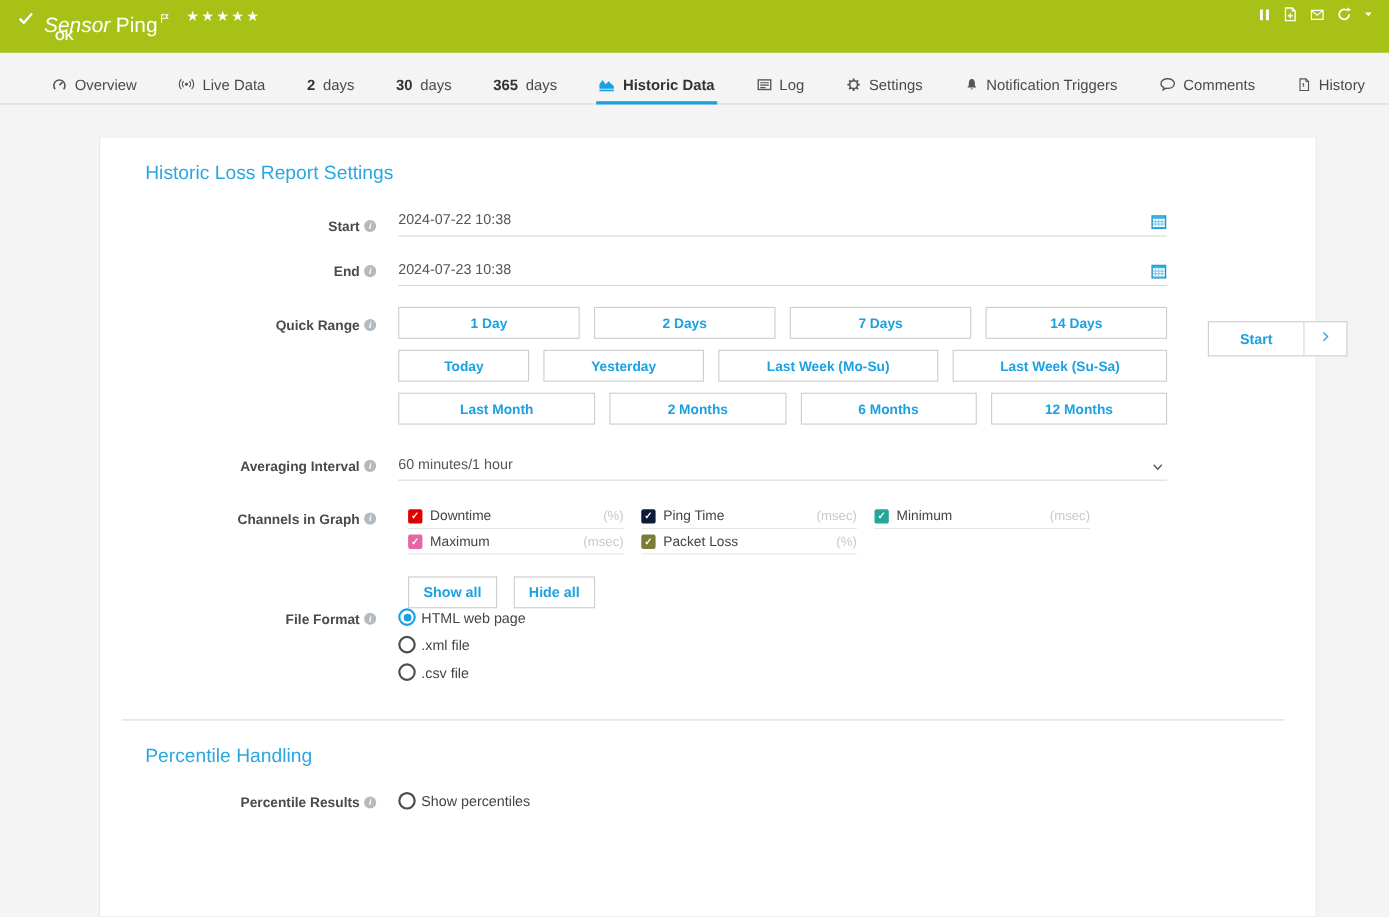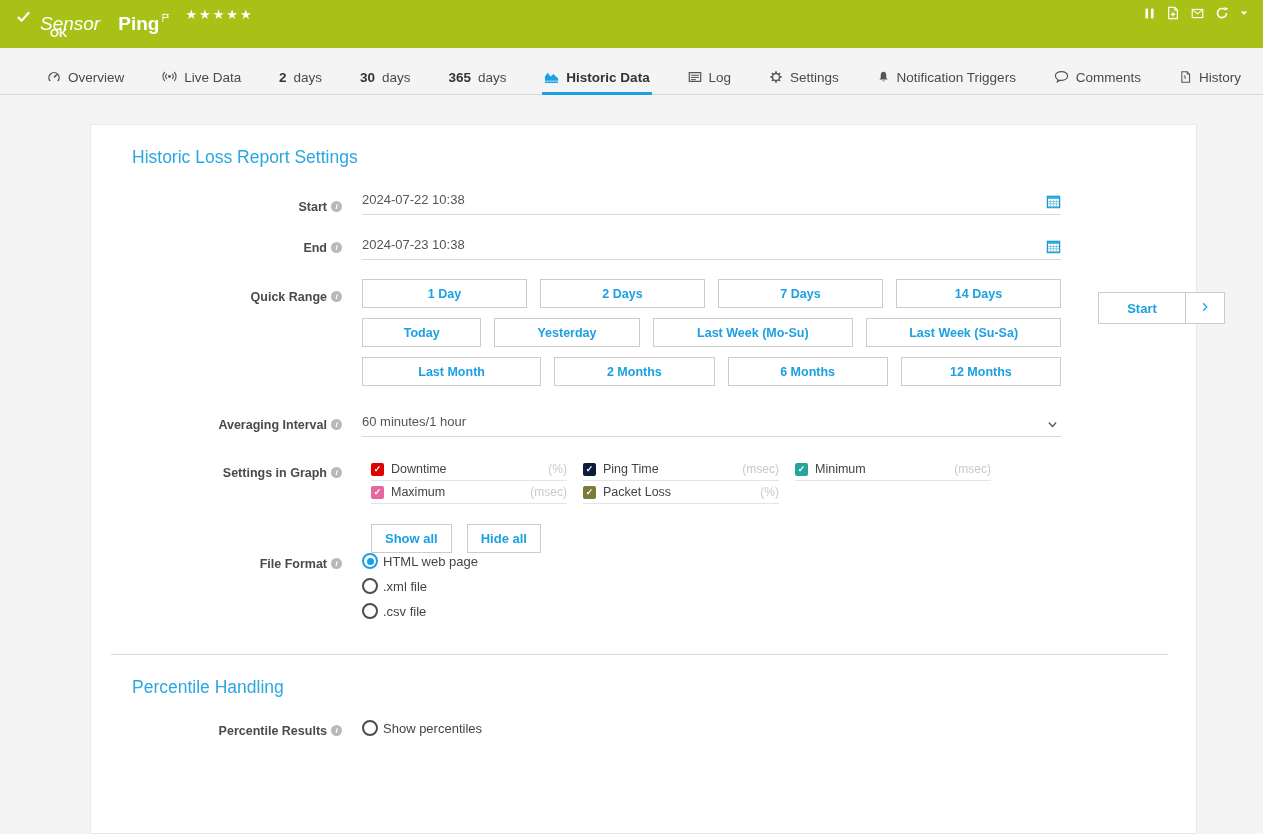--- a/index.html
+++ b/index.html
@@ -5,21 +5,21 @@
   * { margin:0; padding:0; box-sizing:border-box; }
   html,body { width:1263px; height:834px; overflow:hidden;
     font-family:"Liberation Sans", sans-serif; background:#f4f4f4; }
 
   
   .hdr { position:relative; height:48px; background:var(--header-bg,#a8c117); color:#fff; }
   .hdr-left { position:absolute; left:16px; top:5px; display:flex; align-items:flex-start; }
   .hdr-check { margin-top:4px; }
   .hdr-title { margin-left:9px; font-size:19px; line-height:24px; white-space:nowrap; }
   .hdr-kind { font-style:italic; font-weight:400; }
-  .hdr-name { font-weight:700; margin-left:18px; }
+  .hdr-name { font-weight:400; margin-left:5px; }
   .hdr-flag { vertical-align:super; margin-left:2px; }
   .hdr-stars { margin-left:14px; font-size:13px; letter-spacing:2px; margin-top:2px; }
   .hdr-status { position:absolute; left:50px; top:27px; font-size:11.5px; font-weight:700; }
   .hdr-actions { position:absolute; right:14px; top:6px; display:flex; align-items:center; gap:10px; }
   .hdr-actions span { display:inline-flex; cursor:pointer; }
 
   
   .tabstrip { position:relative; height:47px; border-bottom:1px solid #d8d8d8; }
   .tabbar { display:flex; justify-content:space-between; align-items:stretch;
     padding:0 20px 0 45px; height:47px; }
@@ -320,21 +320,21 @@
       <span class="sel-chevron">
           <svg viewBox="0 0 16 16" width="13" height="13">
             <path d="M3.5 5.5 L8 10.5 L12.5 5.5" fill="none" stroke="#555" stroke-width="1.5"></path>
           </svg>
         </span>
     </div>
   </div>
 
   <div class="frow" style="margin-top:25px;">
     <div class="flabel-wrap">
-      <span class="flabel">Settings in Graph</span><span class="info-icon">i</span>
+      <span class="flabel">Channels in Graph</span><span class="info-icon">i</span>
     </div>
     <div class="ffield">
       <div class="channel-grid">
           <div class="channel-item">
             <span class="chk" style="background: rgb(221, 0, 0);">✓</span>
             <span class="ch-name">Downtime</span>
             <span class="ch-unit">(%)</span>
           </div>
           <div class="channel-item">
             <span class="chk" style="background: rgb(12, 28, 58);">✓</span>

